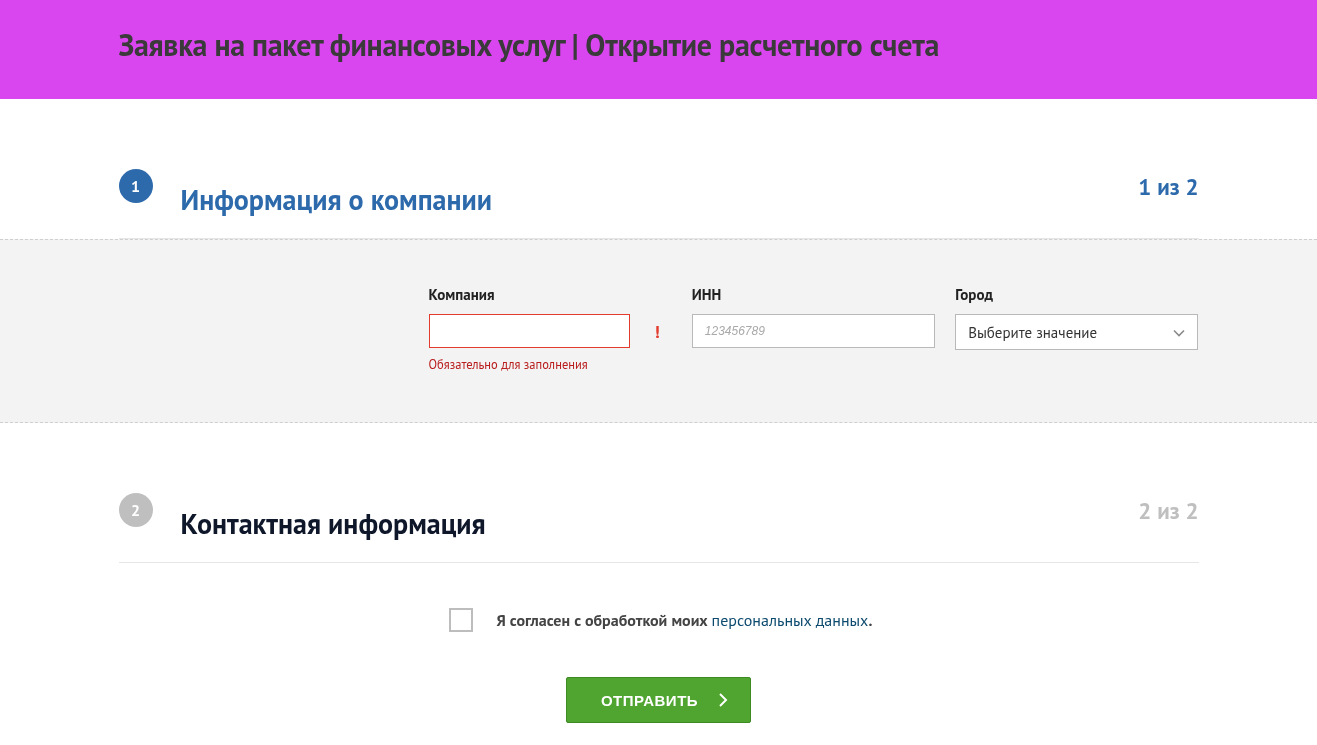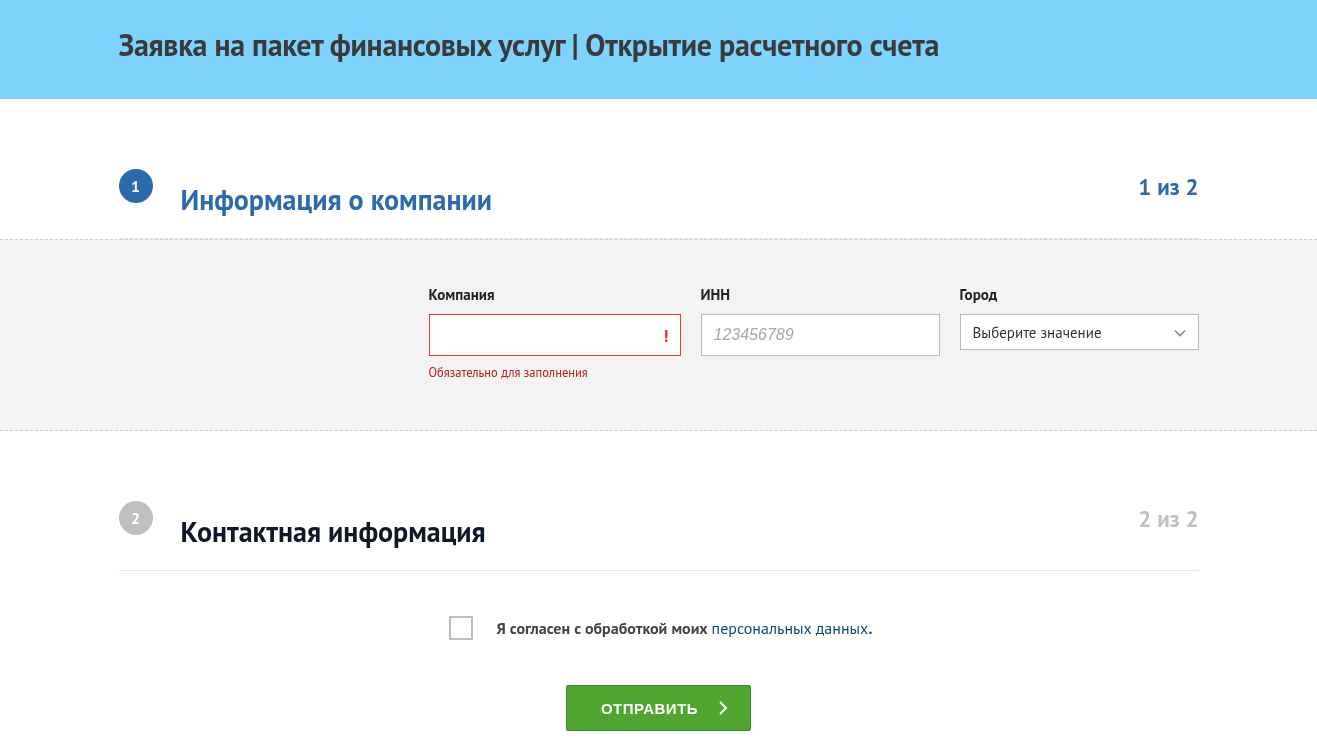--- a/index.html
+++ b/index.html
@@ -3,21 +3,21 @@
 <meta charset="utf-8">
 <style>
   * { box-sizing: border-box; margin: 0; padding: 0; }
   body {
     font-family: "PT Sans", "Segoe UI", Arial, sans-serif;
     background: #fff;
     color: #222;
     width: 1317px;
   }
   .header-band {
-    background: #7dd3fc;
+    background: #d946ef;
     padding: 25px 0 35px 0;
   }
   .container {
     max-width: 1100px;
     margin: 0 auto;
     padding: 0 10px;
   }
   .page-title {
     font-size: 30px;
     font-weight: 700;
@@ -81,25 +81,25 @@
     flex-direction: column;
     width: 252px;
   }
   .field-label {
     font-size: 15px;
     font-weight: 700;
     color: #222;
     margin-bottom: 10px;
   }
   .text-input {
-    height: 42px;
+    height: 34px;
     border: 1px solid #b9b9b9;
     background: #fff;
     padding: 0 12px;
-    font-size: 16px;
+    font-size: 12px;
     color: #8b5cf6;
     font-style: italic;
     outline: none;
   }
   .text-input::placeholder { color: #a9a9a9; font-style: italic; }
   .text-input.error {
     border: 1px solid #e33b2e;
     padding-right: 30px;
   }
   .input-wrap { position: relative; }

